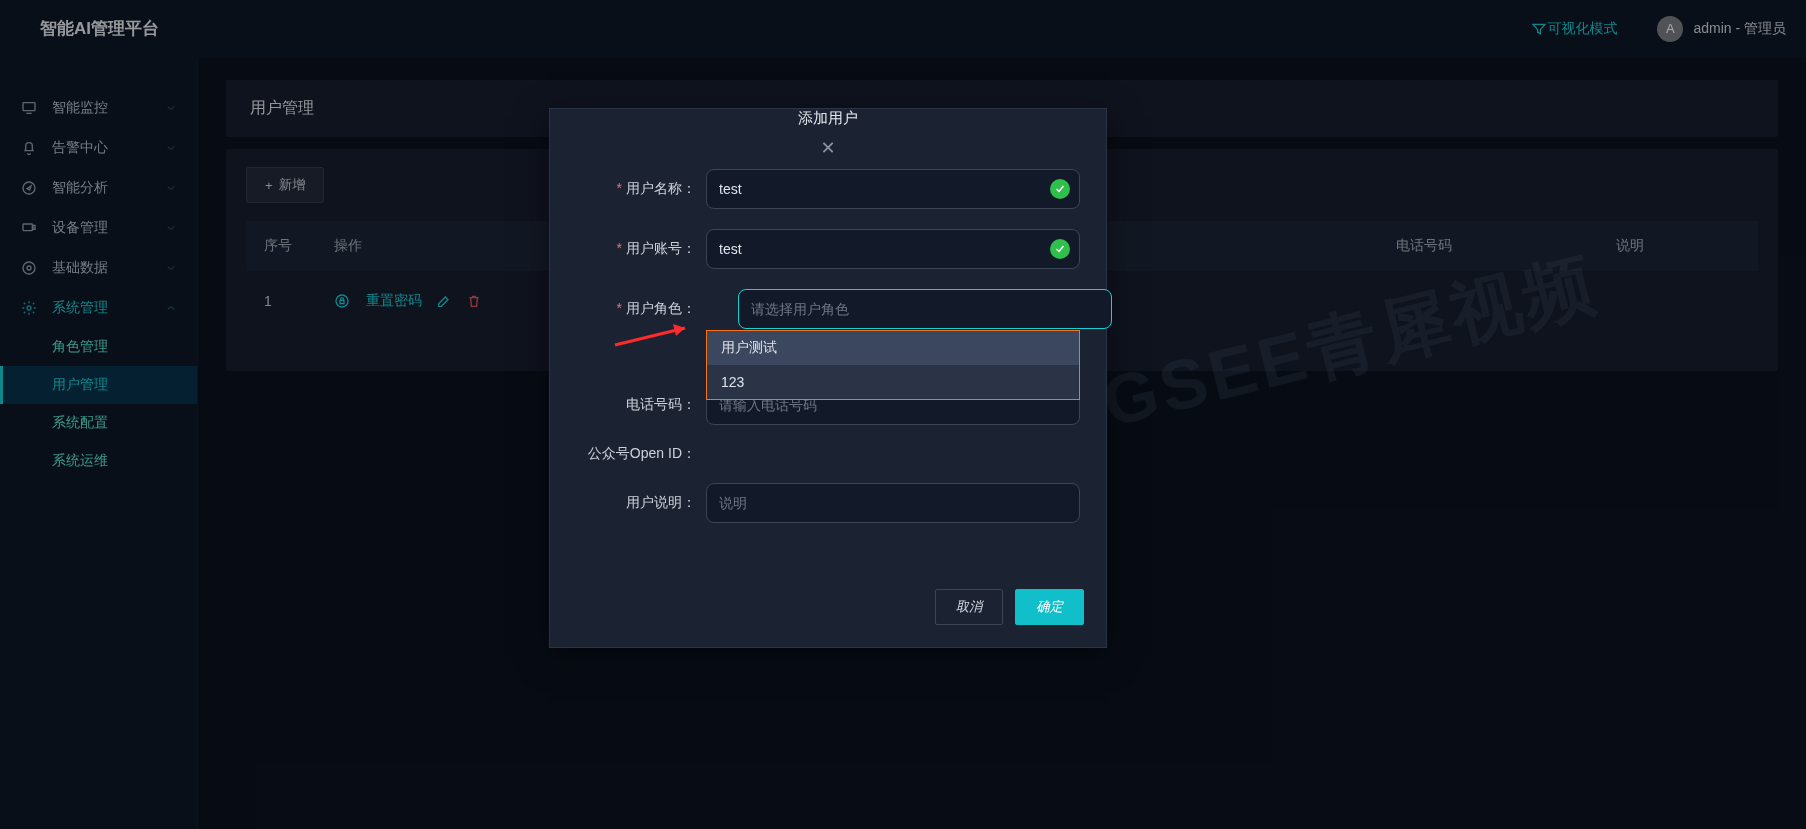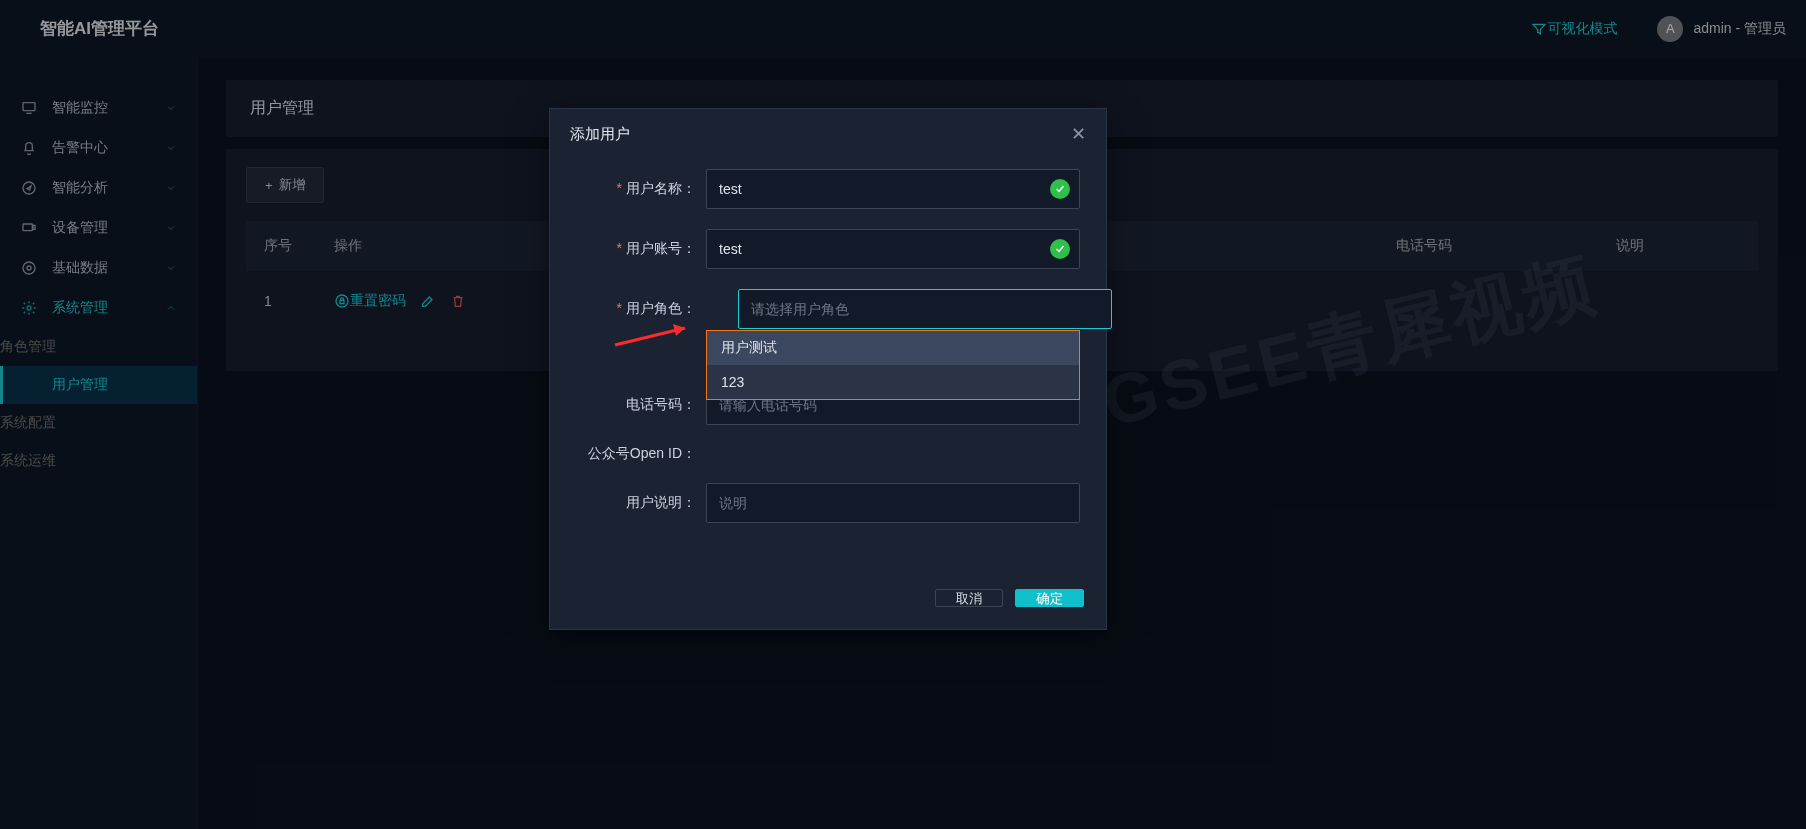--- a/index.html
+++ b/index.html
@@ -10,58 +10,58 @@
 .vis-mode { color:#19cfd6; display:flex; align-items:center; cursor:pointer; margin-right:40px;}
 .avatar { width:26px; height:26px; border-radius:50%; background:#7b7f85; color:#fff; display:inline-flex; align-items:center; justify-content:center; font-size:13px; margin-right:10px;}
 .user-lbl { color:#d1d5db; }
 .layout { display:flex; height:calc(100% - 58px); }
 .sidebar { width:198px; background:#0d1726; padding-top:30px; border-right:1px solid #141d2c;}
 .nav-item { height:40px; display:flex; align-items:center; padding:0 20px; color:#b7beca; cursor:pointer; position:relative;}
 .nav-item .icon { width:18px; height:18px; margin-right:14px; display:inline-flex; align-items:center; justify-content:center; opacity:.8;}
 .nav-item .chev { margin-left:auto; opacity:.6; }
 .nav-item.active { color:#19cfd6; }
 .nav-item.active .icon svg{ stroke:#19cfd6;}
-.nav-sub { height:38px; display:flex; align-items:center; color:#737373; cursor:pointer; }
+.nav-sub { height:38px; display:flex; align-items:center; padding-left:52px; color:#5eead4; cursor:pointer; }
 .nav-sub.selected { background:#09324a; color:#19cfd6; border-left:3px solid #19cfd6; padding-left:49px;}
 .nav-sub.selected::before{content:none;}
 .main { flex:1; background:#0c1320; padding:22px 28px; position:relative; }
 .panel { background:#171e2e; border-radius:2px; }
 .panel-head { padding:18px 24px; color:#e0e4ea; font-size:16px; }
 .panel-body { background:#171e2e; margin-top:12px; padding:18px 20px 40px; border-radius:2px;}
 .btn-new { background:#222a3b; border:1px solid #343c4d; color:#cfd4dc; padding:8px 18px; border-radius:2px; cursor:pointer; display:inline-flex; align-items:center; gap:6px;}
 .table-h { display:flex; background:#1d2637; height:50px; align-items:center; margin-top:18px; color:#a9b0bc;}
 .th { padding:0 18px; }
 .th.idx{width:70px;} .th.op{width:220px;} .th.rest{flex:1;}
 .table-r { display:flex; height:60px; align-items:center; color:#c5cad4;}
 .table-r .td { padding:0 18px;}
 .td.idx{width:70px;} .td.op{width:220px; display:flex; gap:14px; align-items:center;}
-.reset-pw{ color:#19cfd6; display:inline-flex; align-items:center; gap:0; cursor:pointer;}
+.reset-pw{ color:#19cfd6; display:inline-flex; align-items:center; gap:16px; cursor:pointer;}
 .ic-btn{ color:#19cfd6; cursor:pointer;}
 .ic-btn.del{ color:#e05656;}
 
 
 .mask { position:absolute; inset:0; background:rgba(0,0,0,.35); }
 .modal { position:absolute; left:549px; top:108px; width:558px; background:#1b2333; border:1px solid #2a3446; box-shadow:0 8px 30px rgba(0,0,0,.5);}
-.modal-head { height:50px; display:flex; align-items:center; padding:0 20px; color:#e4e8ee; font-size:15px; justify-content:space-between;}
+.modal-head { height:50px; display:flex; align-items:center; padding:0 20px; color:#e4e8ee; font-size:15px; justify-content:space-between;flex-direction:column;}
 .close-x { color:#8b93a3; cursor:pointer; font-size:18px;}
 .modal-body { padding:10px 26px 30px;}
 .f-row { display:flex; align-items:center; margin-bottom:20px;}
 .f-lbl { width:130px; text-align:right; color:#cdd2db; padding-right:10px;}
 .req::before{ content:"*"; color:#f56c6c; margin-right:4px;}
 .f-ctl { flex:1; position:relative;}
-.input { width:100%; height:40px; background:#121a29; border:1px solid #3a4556; border-radius:2px; color:#dfe3ea; padding:0 12px; font-size:14px;}
+.input { width:100%; height:40px; background:#121a29; border:1px solid #3a4556; border-radius:8px; color:#dfe3ea; padding:0 12px; font-size:14px;}
 .input::placeholder{ color:#6e7787;}
 .input.valid { padding-right:38px;}
 .valid-ic { position:absolute; right:10px; top:10px; width:20px; height:20px; border-radius:50%; background:#2fbf4b; display:flex; align-items:center; justify-content:center;}
 .input.focus { border-color:#19cfd6;margin-left:32px;}
 .dropdown { position:absolute; left:0; right:0; top:41px; background:#2a3446; border:1px solid #f97316; z-index:5;}
 .dd-item { height:34px; display:flex; align-items:center; padding:0 14px; color:#dfe3ea; cursor:pointer;}
 .dd-item:first-child{ background:#3a475e;}
 .modal-foot { display:flex; justify-content:flex-end; gap:12px; padding:16px 22px 22px;}
-.btn { height:18px; padding:0 20px; border-radius:2px; border:1px solid #3a4556; background:transparent; color:#d4d9e1; cursor:pointer;}
+.btn { height:36px; padding:0 20px; border-radius:2px; border:1px solid #3a4556; background:transparent; color:#d4d9e1; cursor:pointer;font-style:italic;}
 .btn.primary{ background:#10bfc9; border-color:#10bfc9; color:#fff;}
 
 .watermark { position:absolute; right:200px; top:260px; font-size:70px; font-weight:700; color:rgba(120,140,160,.15); transform:rotate(-14deg); pointer-events:none; letter-spacing:4px; white-space:nowrap;}
 .arrow { position:absolute; left:610px; top:320px; pointer-events:none;}
 
 svg { display:block; }
 </style>
 </head>
 <body>
 

